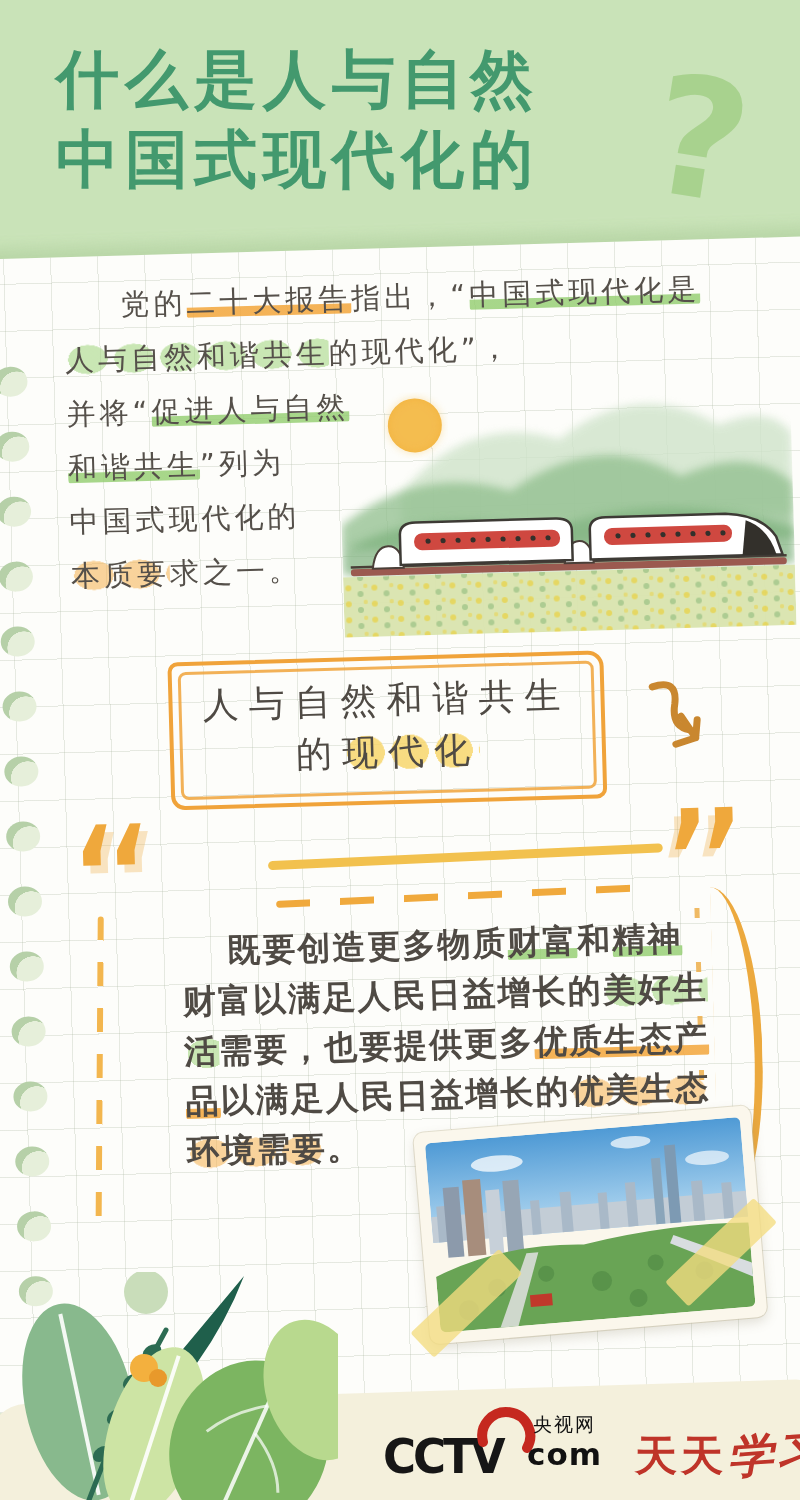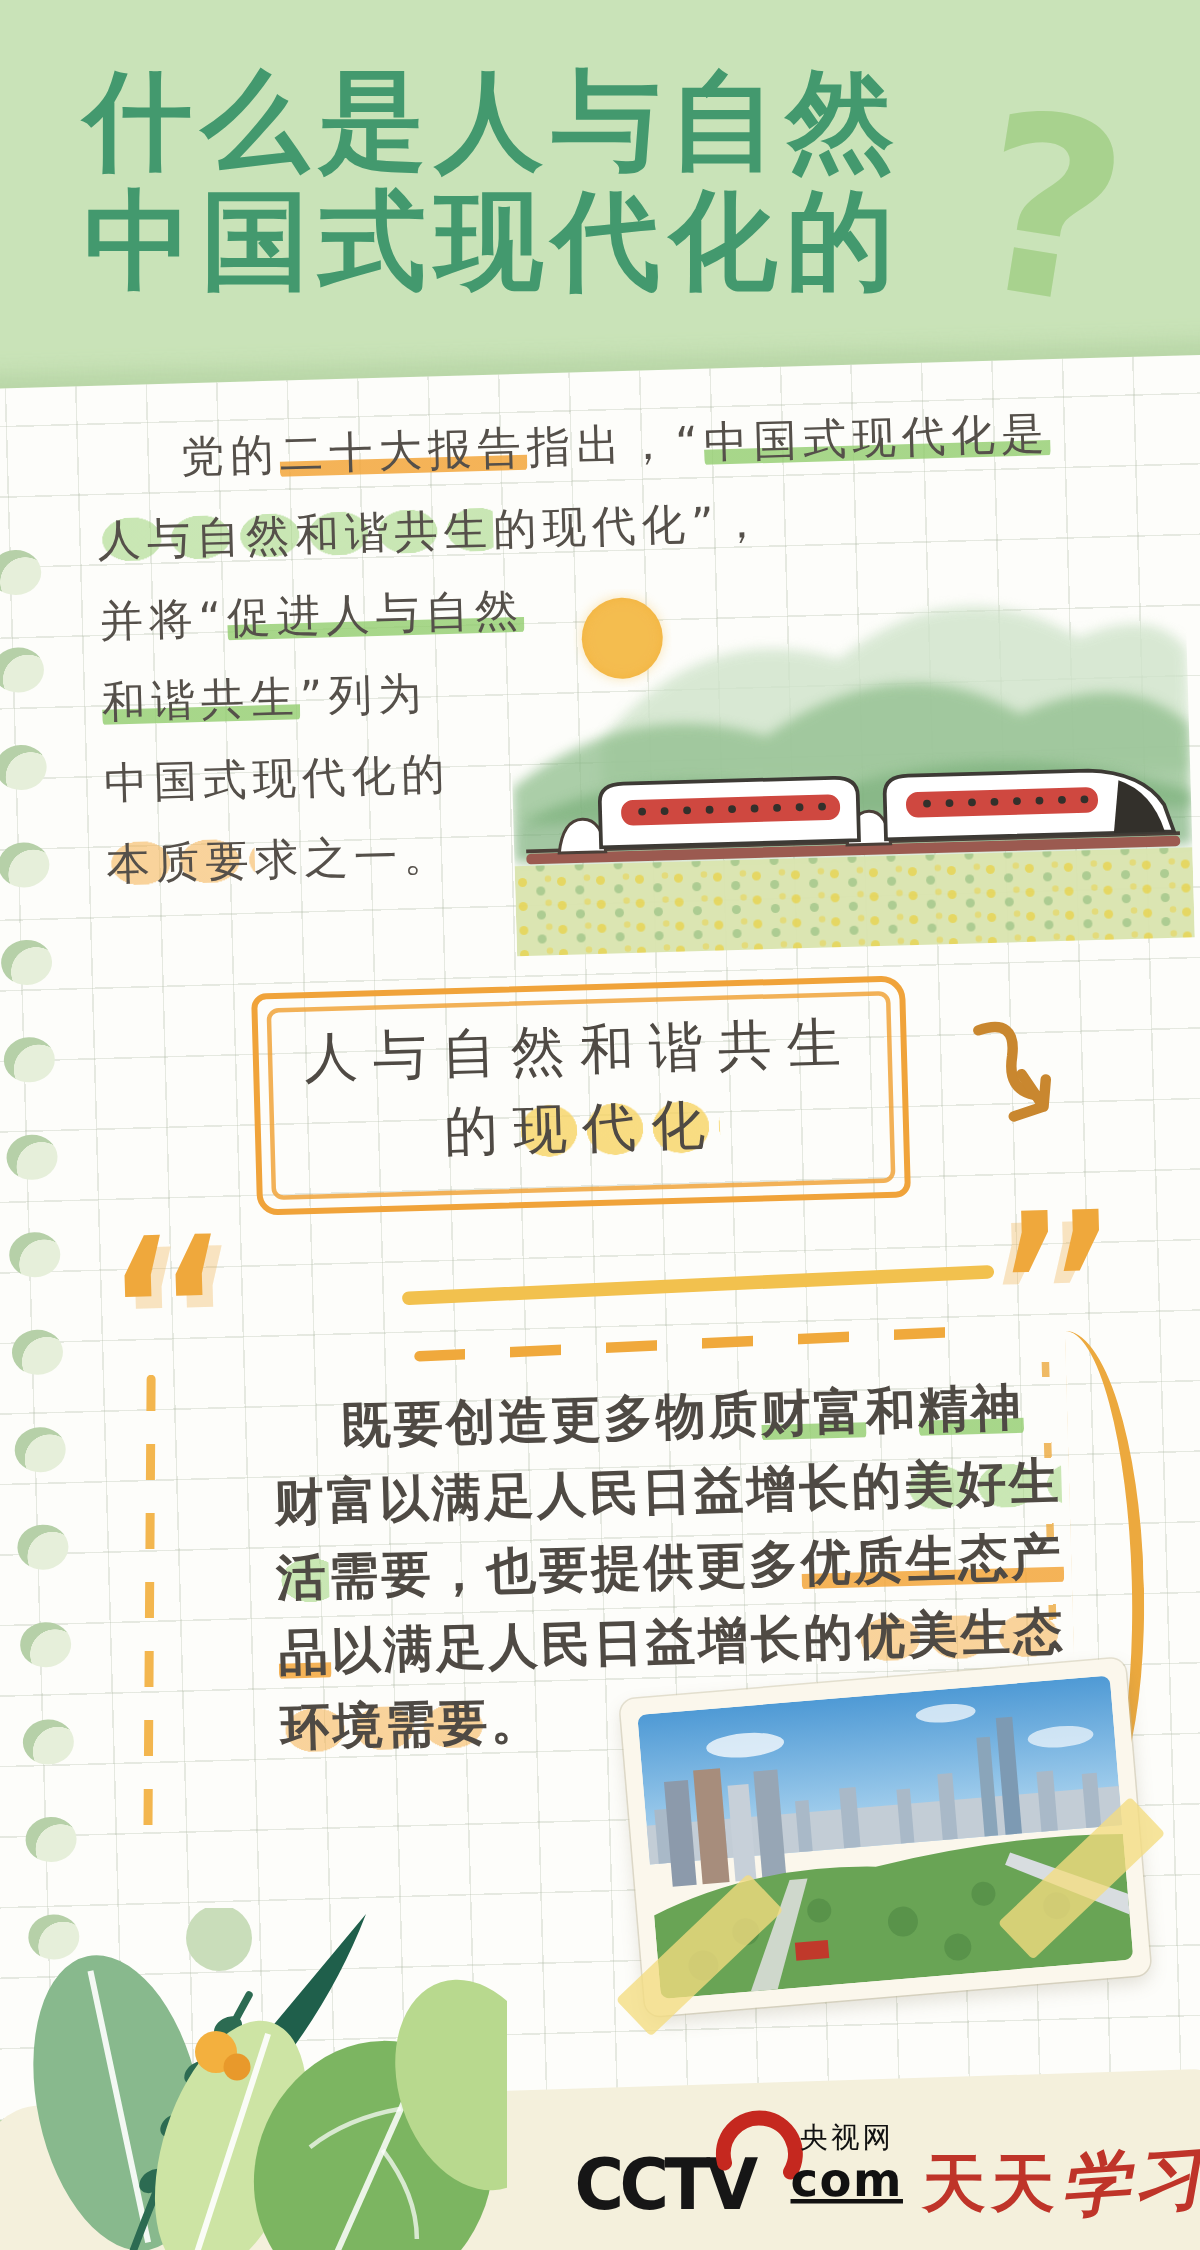--- a/index.html
+++ b/index.html
@@ -3,21 +3,21 @@
 <meta charset="utf-8">
 <style>
   html,body{margin:0;padding:0;background:#e8eedd;}
   *{box-sizing:border-box;font-family:"DejaVu Sans","Liberation Sans",sans-serif;}
   .canvas{position:relative;width:800px;height:1500px;overflow:hidden;background:#d8ebcc;margin:0 auto;}
 
   
   .bg-circle{position:absolute;left:-170px;top:-430px;width:1160px;height:1160px;border-radius:50%;background:#c9e3b8;}
 
   
-  .title{position:absolute;left:56px;top:40px;z-index:3;color:#43996e;font-weight:800;font-size:72px;letter-spacing:6px;line-height:80px;white-space:nowrap;}
+  .title{position:absolute;left:56px;top:40px;z-index:3;color:#43996e;font-weight:800;font-size:63px;letter-spacing:6px;line-height:80px;white-space:nowrap;}
   .qmark{position:absolute;left:652px;top:58px;z-index:3;color:#a8d28e;font-weight:800;font-size:165px;line-height:1;transform:rotate(9deg);}
 
   
   .paper-glow{position:absolute;left:-38px;top:238px;width:876px;height:1174px;background:#b7d5a5;filter:blur(7px);transform:rotate(-1.6deg);opacity:.9;z-index:1;}
   .paper{position:absolute;left:-28px;top:248px;width:856px;height:1154px;z-index:2;transform:rotate(-1.6deg);
     background-color:#fdfdfa;
     background-image:repeating-linear-gradient(0deg,rgba(168,180,158,.28) 0 1px,transparent 1px 47px),
                      repeating-linear-gradient(90deg,rgba(168,180,158,.28) 0 1px,transparent 1px 47px);
     overflow:hidden;}
 
@@ -80,23 +80,23 @@
 
   
   .leaves{position:absolute;left:-6px;top:1272px;width:344px;height:230px;z-index:4;}
 
   
   .footer{position:absolute;left:383px;top:1406px;width:395px;height:80px;z-index:6;text-align:center;}
   .cctv{position:absolute;left:0;top:0;width:215px;height:80px;}
   .cctv-word{position:absolute;left:0;top:24px;font-size:45px;font-weight:900;letter-spacing:-3px;color:#161616;transform:scaleY(1.05);}
   .cctv-swirl{position:absolute;left:94px;top:-8px;}
   .cctv-cn{position:absolute;left:150px;top:6px;font-size:19px;font-weight:normal;letter-spacing:2px;color:#111;}
-  .cctv-com{position:absolute;left:144px;top:30px;font-size:31px;font-weight:bold;letter-spacing:1px;color:#111;text-decoration:underline;}
+  .cctv-com{position:absolute;left:144px;top:30px;font-size:31px;font-weight:bold;letter-spacing:1px;color:#111;}
   .brand{position:absolute;left:232px;top:18px;white-space:nowrap;color:#bf3429;}
-  .brand .tt{font-size:42px;font-weight:900;letter-spacing:4px;}
+  .brand .tt{font-size:42px;font-weight:900;letter-spacing:4px;margin-left:20px;}
   .brand .xx{font-size:46px;font-weight:bold;font-style:italic;display:inline-block;transform:rotate(-4deg);letter-spacing:2px;}
 </style>
 </head>
 <body>
 
 <div class="canvas">
 
   <div class="bg-circle"></div>
 
   <div class="title">

